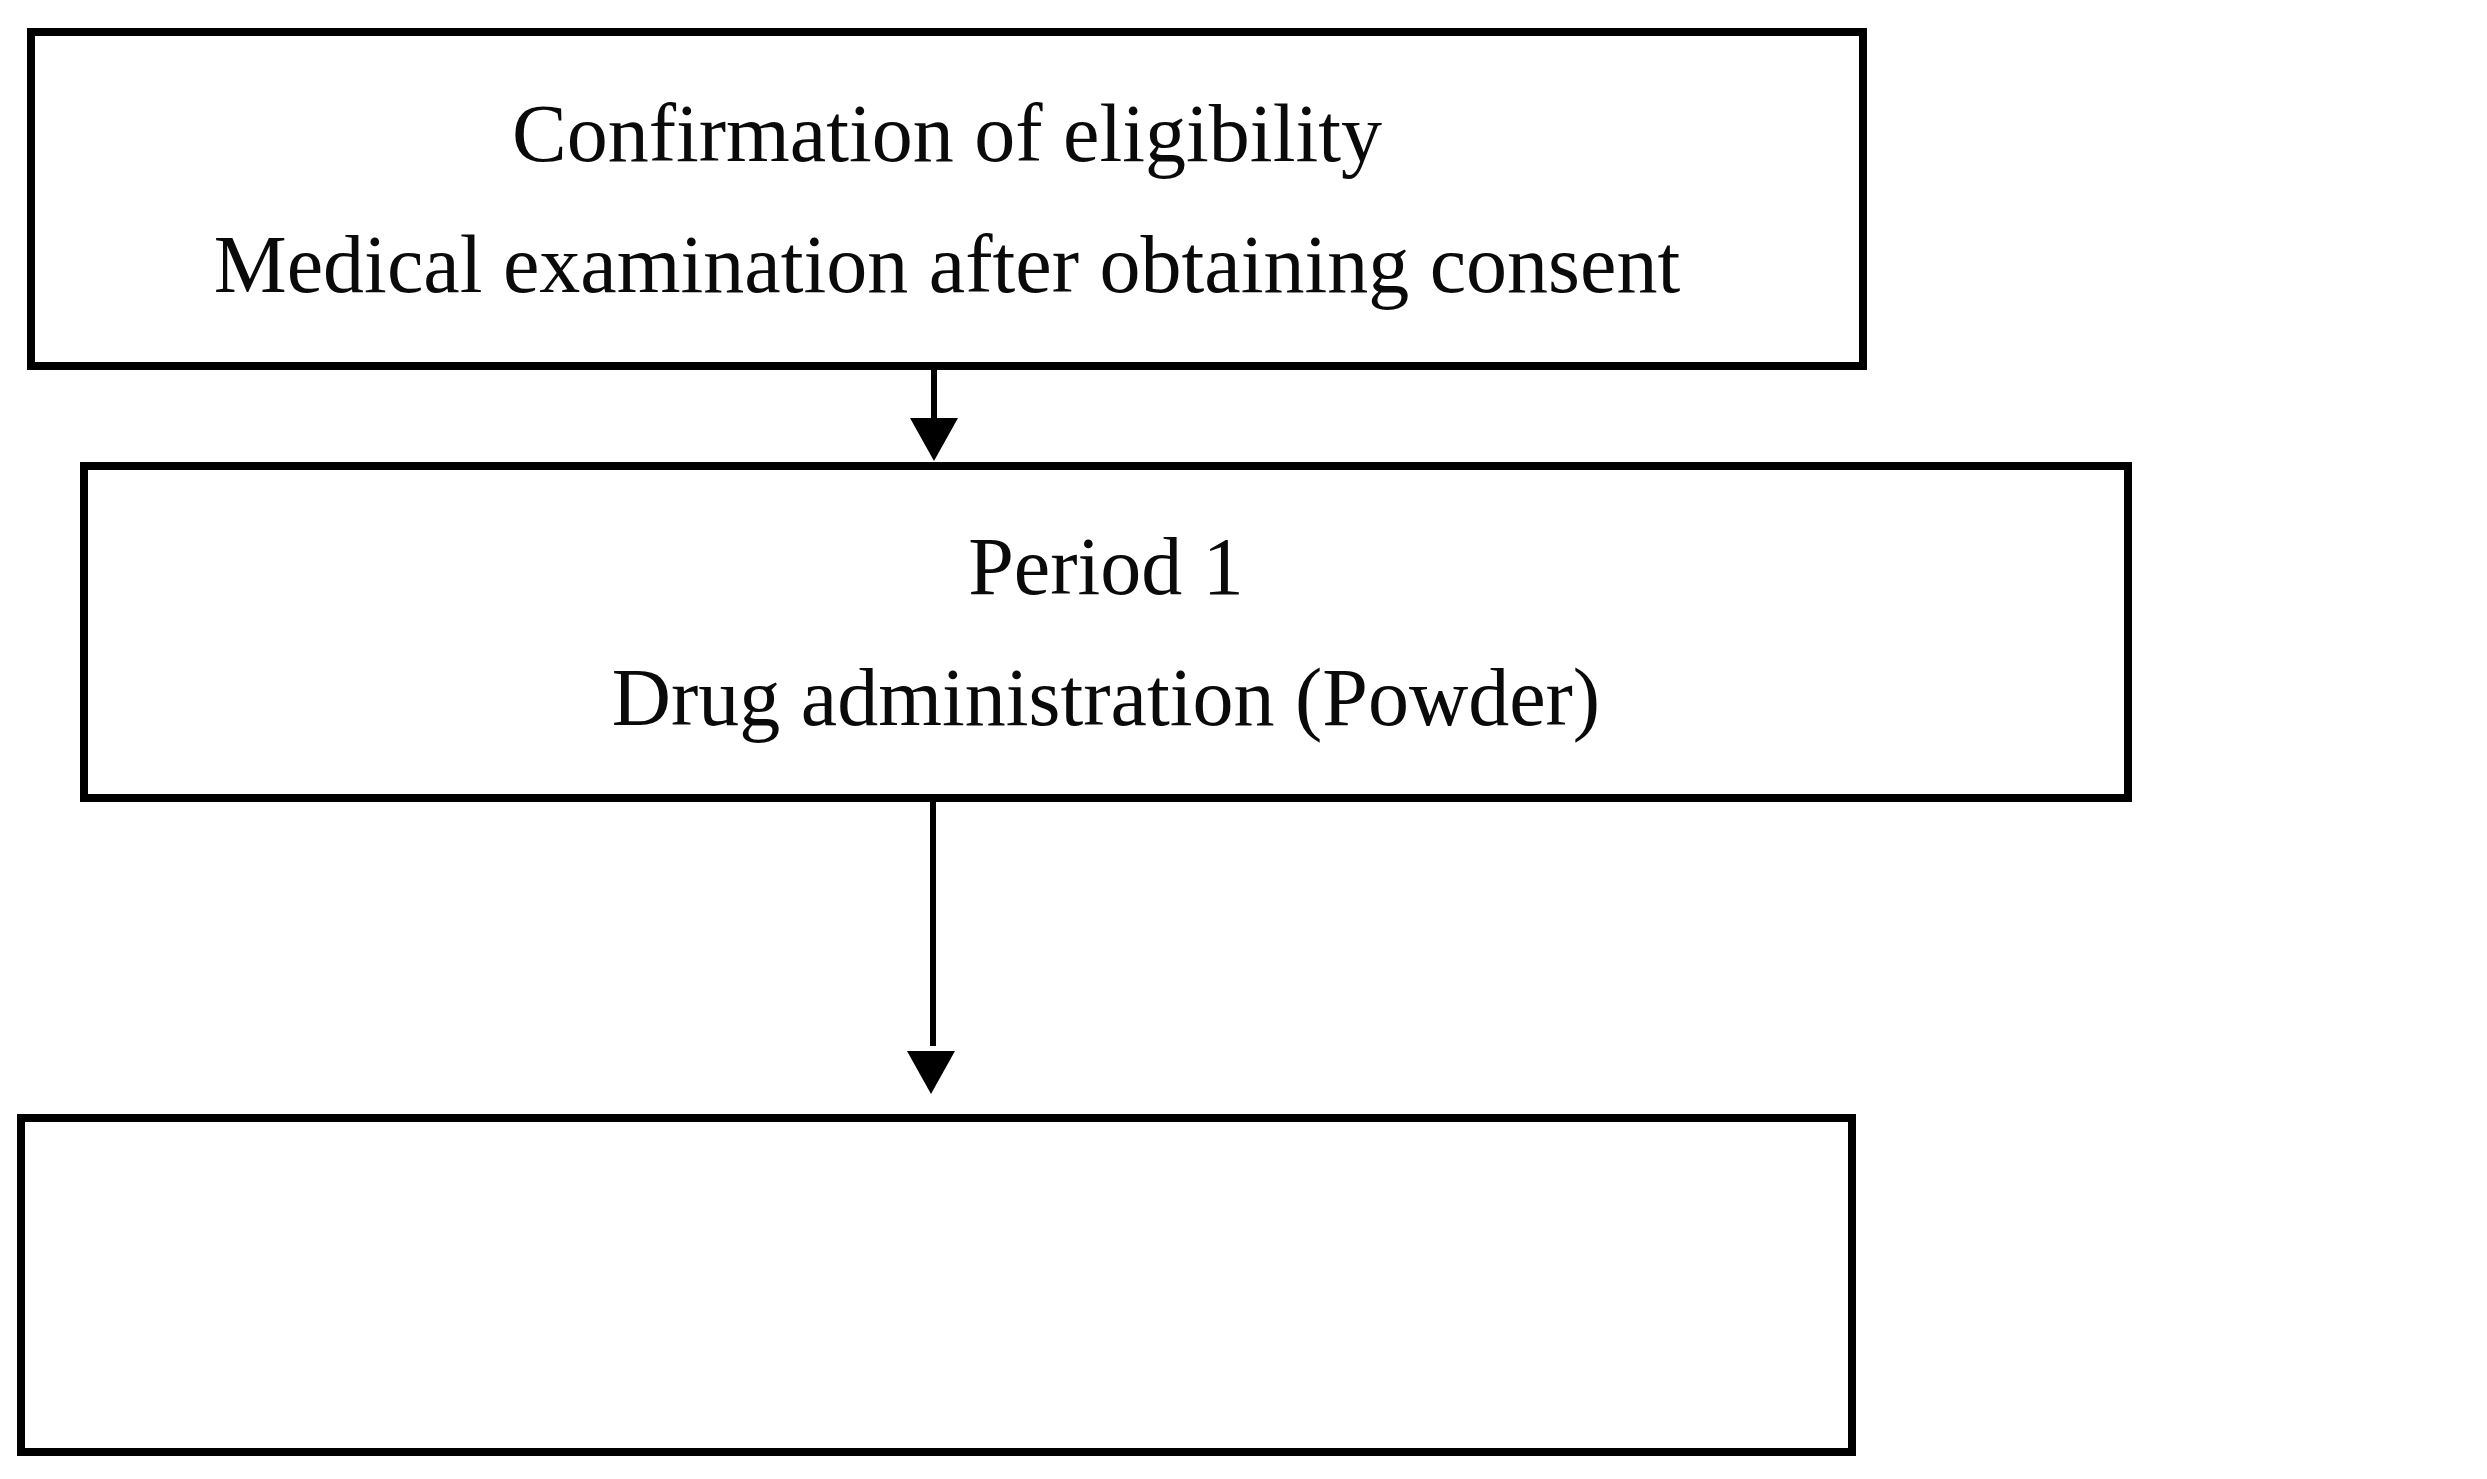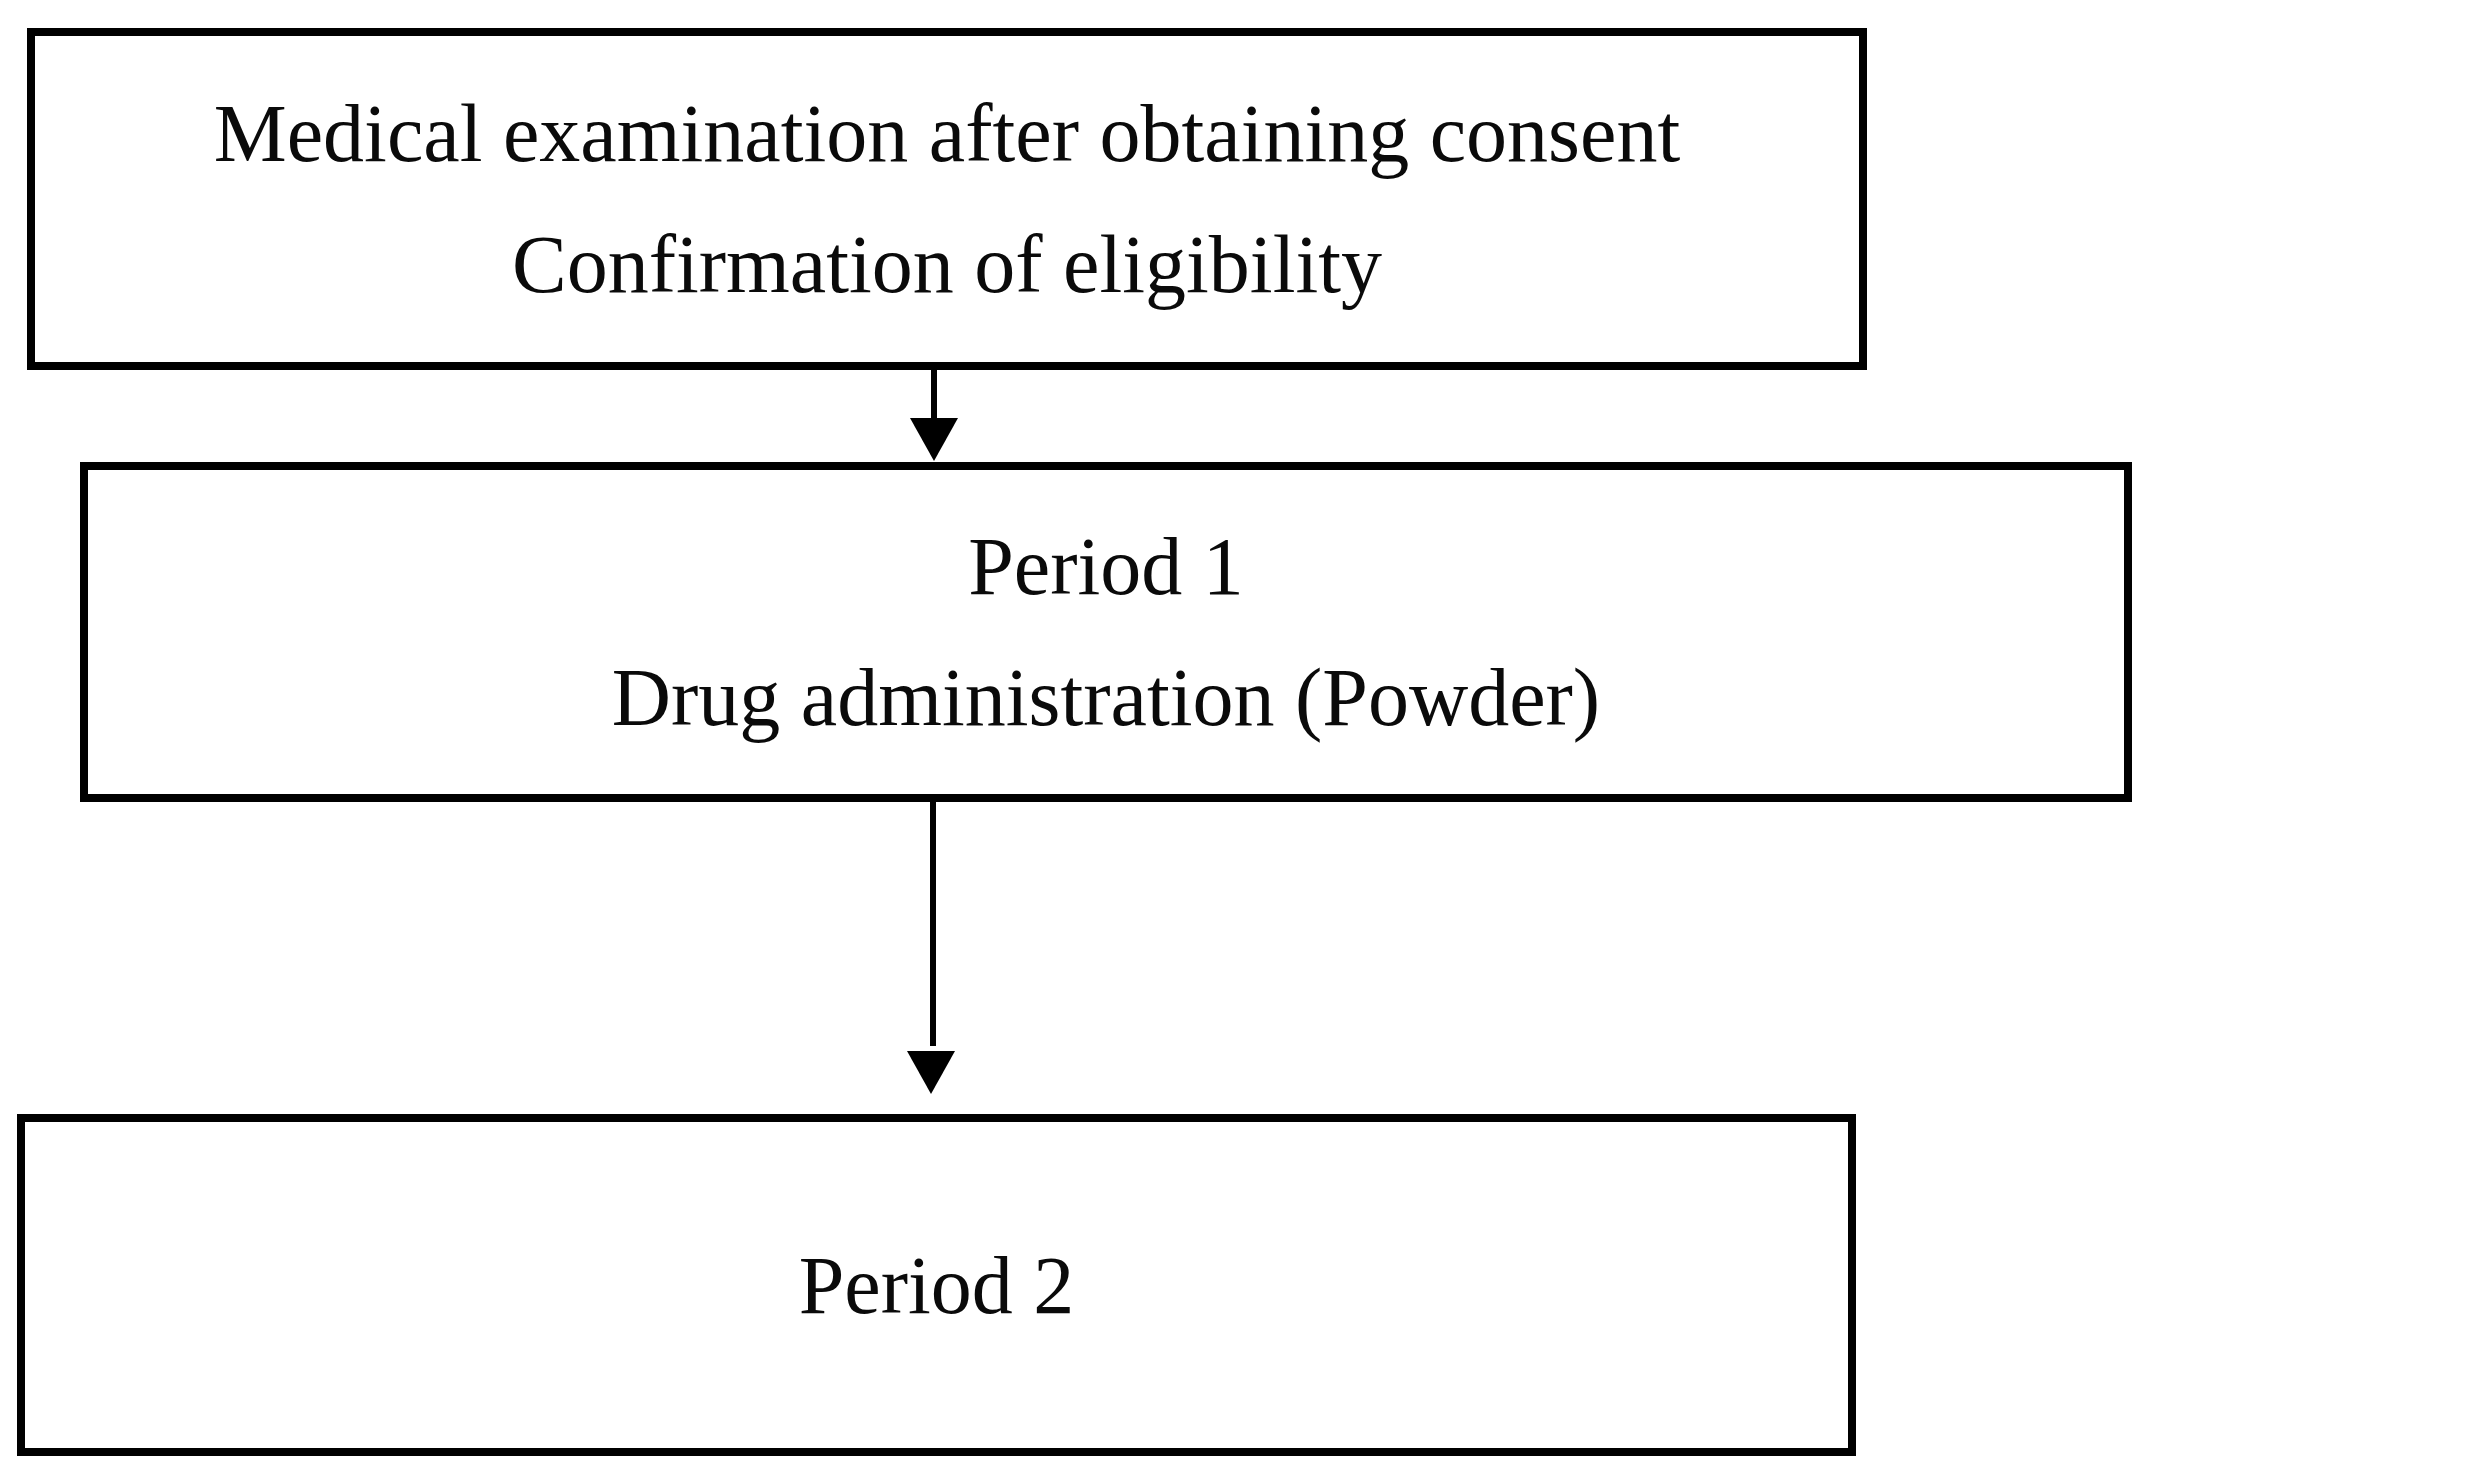--- a/index.html
+++ b/index.html
@@ -61,33 +61,32 @@
     white-space: nowrap;
     letter-spacing: -1px;
   }
 </style>
 </head>
 <body>
 
 <div id="canvas">
 
   <div id="box-consent" class="flow-box">
+    <div>Confirmation of eligibility</div>
     <div>Medical examination after obtaining consent</div>
-    <div>Confirmation of eligibility</div>
   </div>
 
   <div id="arrow1-line" class="arrow-line"></div>
   <div id="arrow1-head" class="arrow-head"></div>
 
   <div id="box-period1" class="flow-box">
     <div>Period 1</div>
     <div>Drug administration (Powder)</div>
   </div>
 
   <div id="arrow2-line" class="arrow-line"></div>
   <div id="arrow2-head" class="arrow-head"></div>
 
   <div id="box-period2" class="flow-box">
-    <div>Period 2</div>
   </div>
 
 </div>
 
 
 </body></html>

